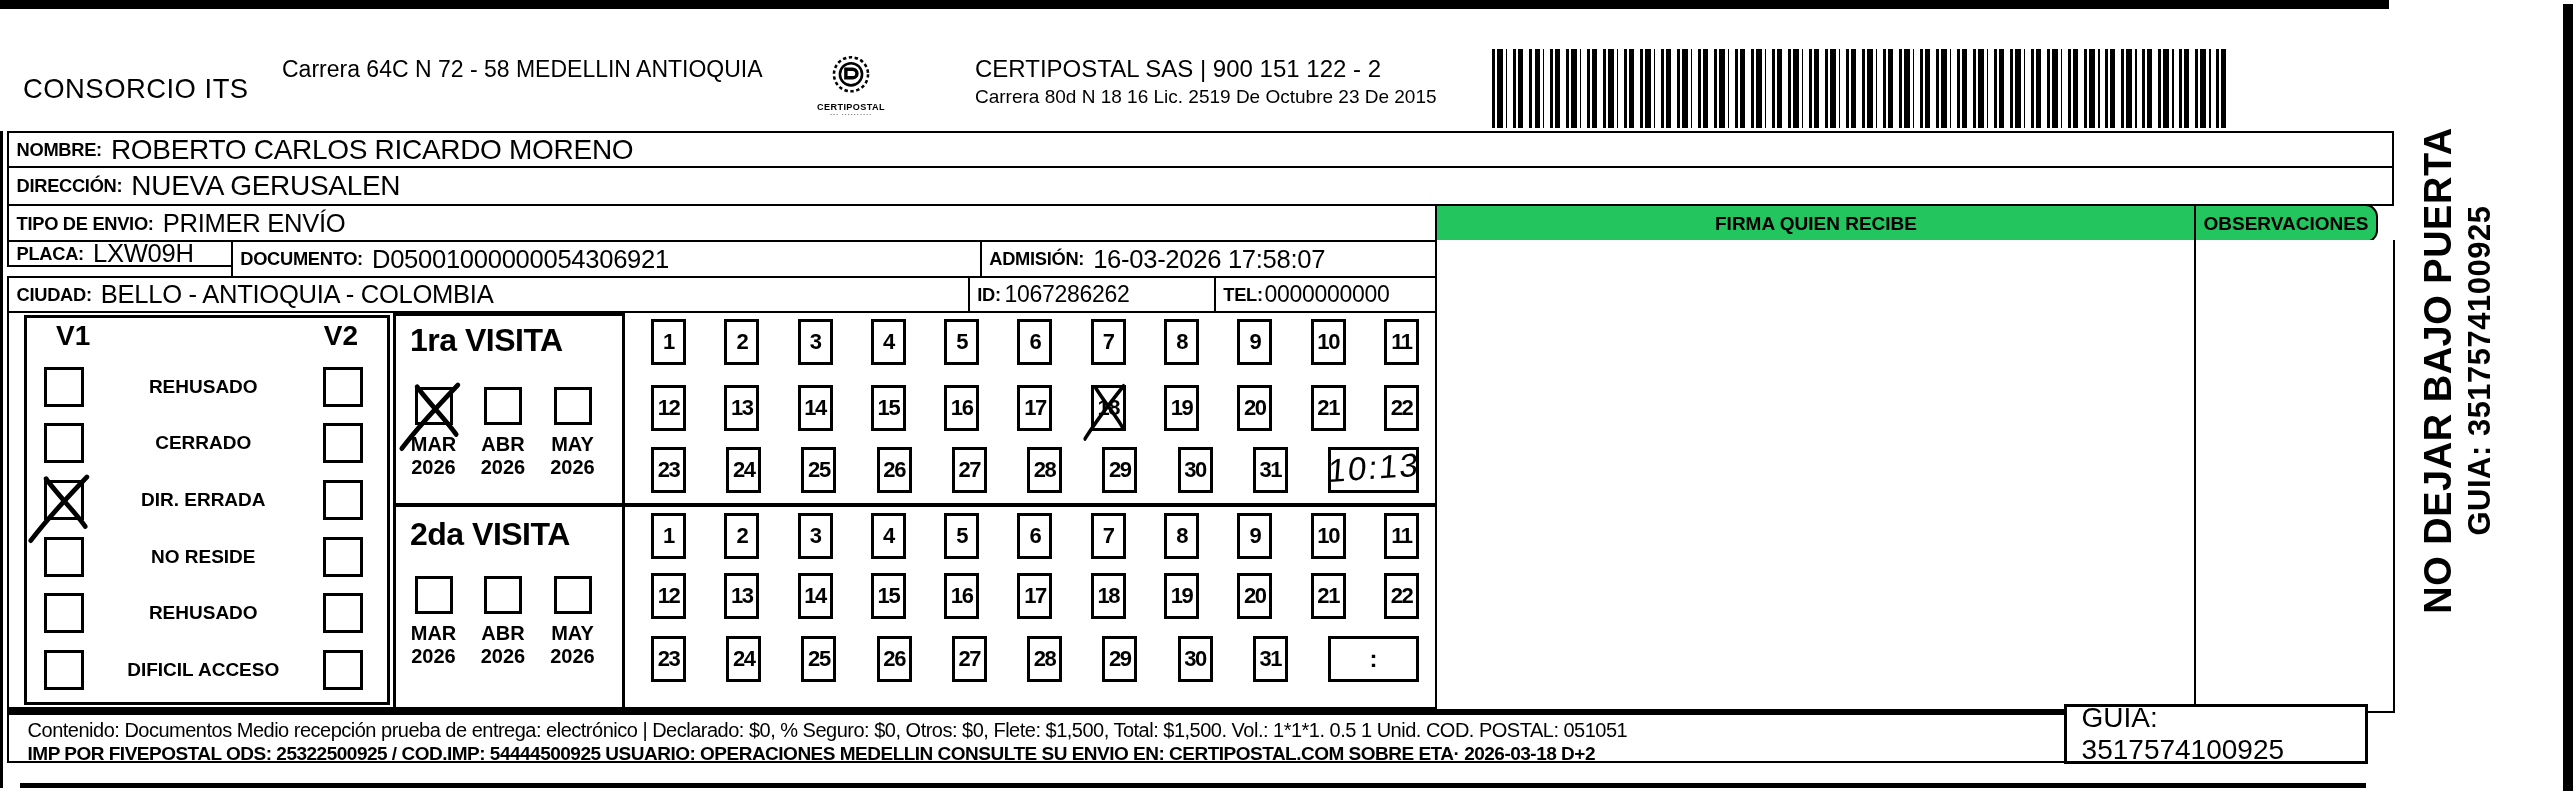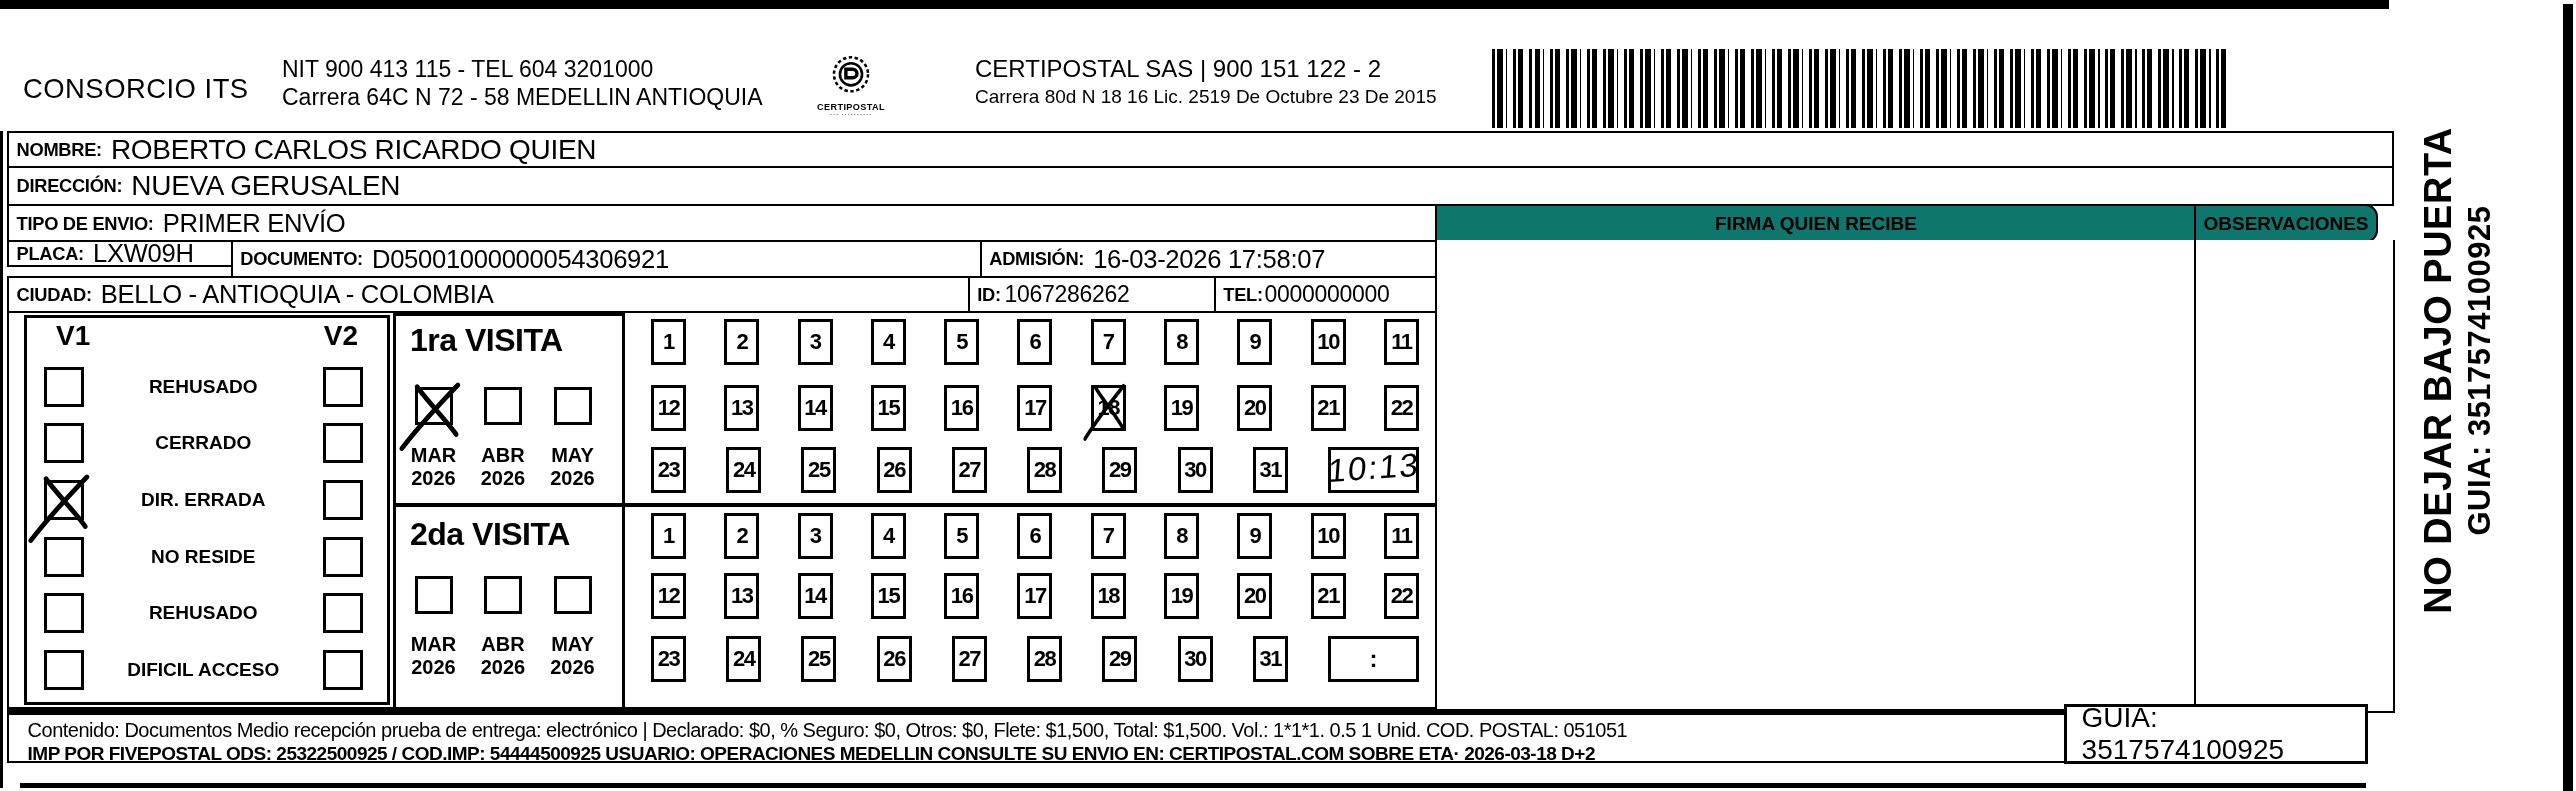--- a/index.html
+++ b/index.html
@@ -35,21 +35,21 @@
   .cell {
     position:absolute; border:2.7px solid #000; box-sizing:border-box;
     display:flex; align-items:center; padding-left:7.3px; gap:9.1px; background:#fff;
   }
   .cell-label { font-weight:bold; font-size:18.3px; letter-spacing:-0.3px; white-space:nowrap; }
   .cell-value { font-size:25.6px; letter-spacing:-0.3px; white-space:nowrap; }
   .v-lg { font-size:28px; }
   .v-sm { font-size:23px; }
 
   .col-header { position:absolute; border:2.7px solid #000; box-sizing:border-box;
-    display:flex; align-items:center; justify-content:center; font-weight:bold; font-size:19px; background:#0f766e; }
+    display:flex; align-items:center; justify-content:center; font-weight:bold; font-size:19px; background:#22c55e; }
   .round-r { border-radius:0 12.8px 12.8px 0; }
   .body-cell { position:absolute; border:2.7px solid #000; border-top:none; box-sizing:border-box; background:#fff; }
 
   
   .visits-outer { position:absolute; left:7.3px; top:311px; width:1430px; height:402px;
     border:2.7px solid #000; border-bottom:6.4px solid #000; box-sizing:border-box; }
   .grid-divider { position:absolute; left:625px; top:503px; width:812px; height:3.7px; background:#000; }
 
   .checkbox-panel { position:absolute; left:24px; top:315px; width:366px; height:390px;
     border:3.7px solid #000; box-sizing:border-box; }
@@ -64,21 +64,21 @@
   .visita-panel0 { position:absolute; left:393px; top:313px; width:232px; height:194px; border:3.7px solid #000; box-sizing:border-box; }
   .visita-panel1 { position:absolute; left:393px; top:503px; width:232px; height:207px; border:3.7px solid #000; box-sizing:border-box; }
   .visita-title { position:absolute; font-size:32px; font-weight:bold; letter-spacing:-0.5px; }
   .vt0 { left:410px; top:322px; }
   .vt1 { left:410px; top:516px; }
   .months { position:absolute; display:flex; justify-content:space-between; width:198px; left:404px; }
   .m0 { top:387px; }
   .m1 { top:576px; }
   .month-col { width:59px; text-align:center; }
   .month-box { width:38px; height:38px; border:3.7px solid #000; box-sizing:border-box; margin:0 auto; position:relative; }
-  .month-label { font-weight:bold; font-size:20px; margin-top:19px; }
+  .month-label { font-weight:bold; font-size:20px; margin-top:8px; }
   .month-year { font-weight:bold; font-size:20px; }
 
   .day-grid { position:absolute; left:651px; top:0; width:768px; height:713px; }
   .day-row { position:absolute; left:0; width:100%; display:flex; justify-content:space-between; }
   .day-grid[data-visit="0"] .day-row:nth-child(1){ top:319px; }
   .day-grid[data-visit="0"] .day-row:nth-child(2){ top:385px; }
   .day-grid[data-visit="0"] .day-row:nth-child(3){ top:447px; }
   .day-grid[data-visit="1"] .day-row:nth-child(1){ top:513px; }
   .day-grid[data-visit="1"] .day-row:nth-child(2){ top:573px; }
   .day-grid[data-visit="1"] .day-row:nth-child(3){ top:636px; }
@@ -113,41 +113,40 @@
 <body>
 
 <div class="sheet">
 
   <div class="topbar"></div>
   <div class="right-edge"></div>
   <div class="left-edge"></div>
 
   <div class="company-name">CONSORCIO ITS</div>
   <div class="company-info">
-    <div>NIT 900 413 115 - TEL 604 3201000</div>
     <div>Carrera 64C N 72 - 58 MEDELLIN ANTIOQUIA</div>
   </div>
   <div class="logo">
     <svg width="46" height="46" viewBox="0 0 54 54">
       <circle cx="27" cy="25" r="20" fill="none" stroke="#000" stroke-width="3" stroke-dasharray="4 3"></circle>
       <circle cx="27" cy="25" r="13" fill="none" stroke="#000" stroke-width="3"></circle>
       <path d="M21 31 V19 h8 a5 5 0 0 1 0 10 h-8" fill="none" stroke="#000" stroke-width="4"></path>
     </svg>
     <div class="logo-text">CERTIPOSTAL</div>
     <div class="logo-sub">··· ··········</div>
   </div>
   <div class="partner-info">
     <div class="l1">CERTIPOSTAL SAS | 900 151 122 - 2</div>
     <div class="l2">Carrera 80d N 18 16  Lic. 2519 De Octubre 23 De 2015</div>
   </div>
   <div class="barcode"></div>
 
   <div class="cell" style="left:7.3px; top:131px; width:2387px; height:38px;">
     <span class="cell-label">NOMBRE:</span>
-    <span class="cell-value v-lg">ROBERTO CARLOS RICARDO QUIEN</span>
+    <span class="cell-value v-lg">ROBERTO CARLOS RICARDO MORENO</span>
   </div>
   <div class="cell" style="left:7.3px; top:166px; width:2387px; height:40px;">
     <span class="cell-label">DIRECCIÓN:</span>
     <span class="cell-value v-lg">NUEVA GERUSALEN</span>
   </div>
   <div class="cell" style="left:7.3px; top:204px; width:1430px; height:39px;">
     <span class="cell-label">TIPO DE ENVIO:</span>
     <span class="cell-value">PRIMER ENVÍO</span>
   </div>
   <div class="col-header" style="left:1435px; top:204px; width:762px; height:39px;">FIRMA QUIEN RECIBE</div>

